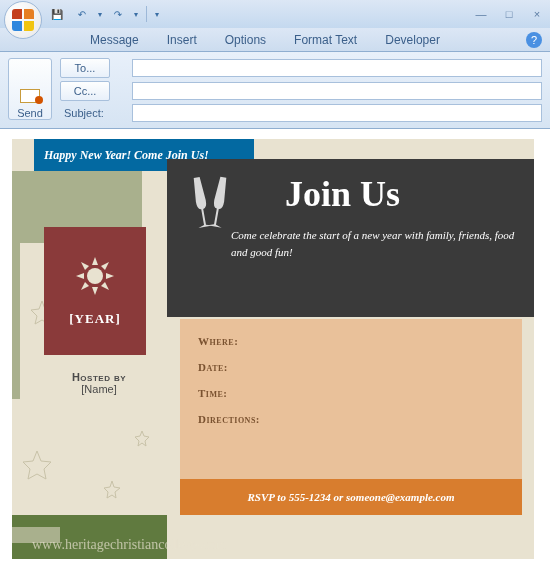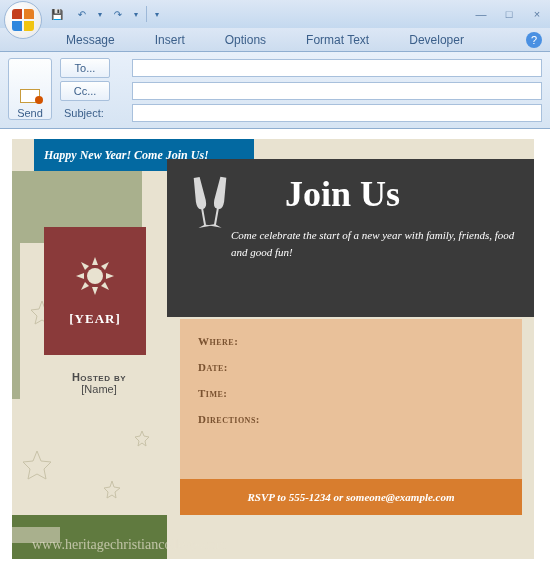--- a/index.html
+++ b/index.html
@@ -15,21 +15,21 @@
 .ol4 { background: #f1c40f; bottom: 0; right: 0; border-bottom-right-radius: 3px; }
 
 .qat { display: flex; gap: 8px; margin-left: 8px; align-items: center; }
 .qat-btn { width: 16px; height: 16px; display: flex; align-items: center; justify-content: center; font-size: 10px; color: #3b6fa5; cursor: pointer; }
 .qat-sep { width: 1px; height: 16px; background: #9db8d8; }
 .qat-drop { font-size: 8px; color: #3b6fa5; }
 
 .win-controls { margin-left: auto; display: flex; gap: 10px; }
 .win-btn { width: 18px; height: 16px; font-size: 11px; color: #5b7ca3; display: flex; align-items: center; justify-content: center; cursor: pointer; }
 
-.ribbon-tabs { height: 24px; background: linear-gradient(#dce7f5, #ccdcef); display: flex; align-items: center; padding-left: 52px; gap: 12px; border-bottom: 1px solid #8faed0; }
+.ribbon-tabs { height: 24px; background: linear-gradient(#dce7f5, #ccdcef); display: flex; align-items: center; padding-left: 76px; gap: 0; border-bottom: 1px solid #8faed0; }
 .ribbon-tab { padding: 4px 14px; font-size: 12px; color: #3b5f8a; cursor: pointer; }
 .help-btn { margin-left: auto; margin-right: 8px; width: 16px; height: 16px; border-radius: 50%; background: #4a90e2; color: #fff; font-size: 11px; display: flex; align-items: center; justify-content: center; }
 
 .compose-bar { background: linear-gradient(#e8f0fa, #d6e4f3); padding: 6px 8px; display: flex; gap: 8px; border-bottom: 1px solid #8faed0; }
 .send-btn { width: 44px; height: 62px; background: linear-gradient(#fdfefe, #e8f0fa); border: 1px solid #a8c0dc; border-radius: 3px; display: flex; flex-direction: column; align-items: center; justify-content: flex-end; gap: 4px; cursor: pointer; }
 .send-icon { width: 20px; height: 14px; background: #fff; border: 1px solid #c89b3c; position: relative; }
 .send-icon::after { content: ''; position: absolute; right: -4px; bottom: -2px; width: 8px; height: 8px; background: #d35400; border-radius: 50%; }
 .send-lbl { font-size: 11px; color: #3b5f8a; }
 
 .fields { flex: 1; display: flex; flex-direction: column; gap: 3px; }

